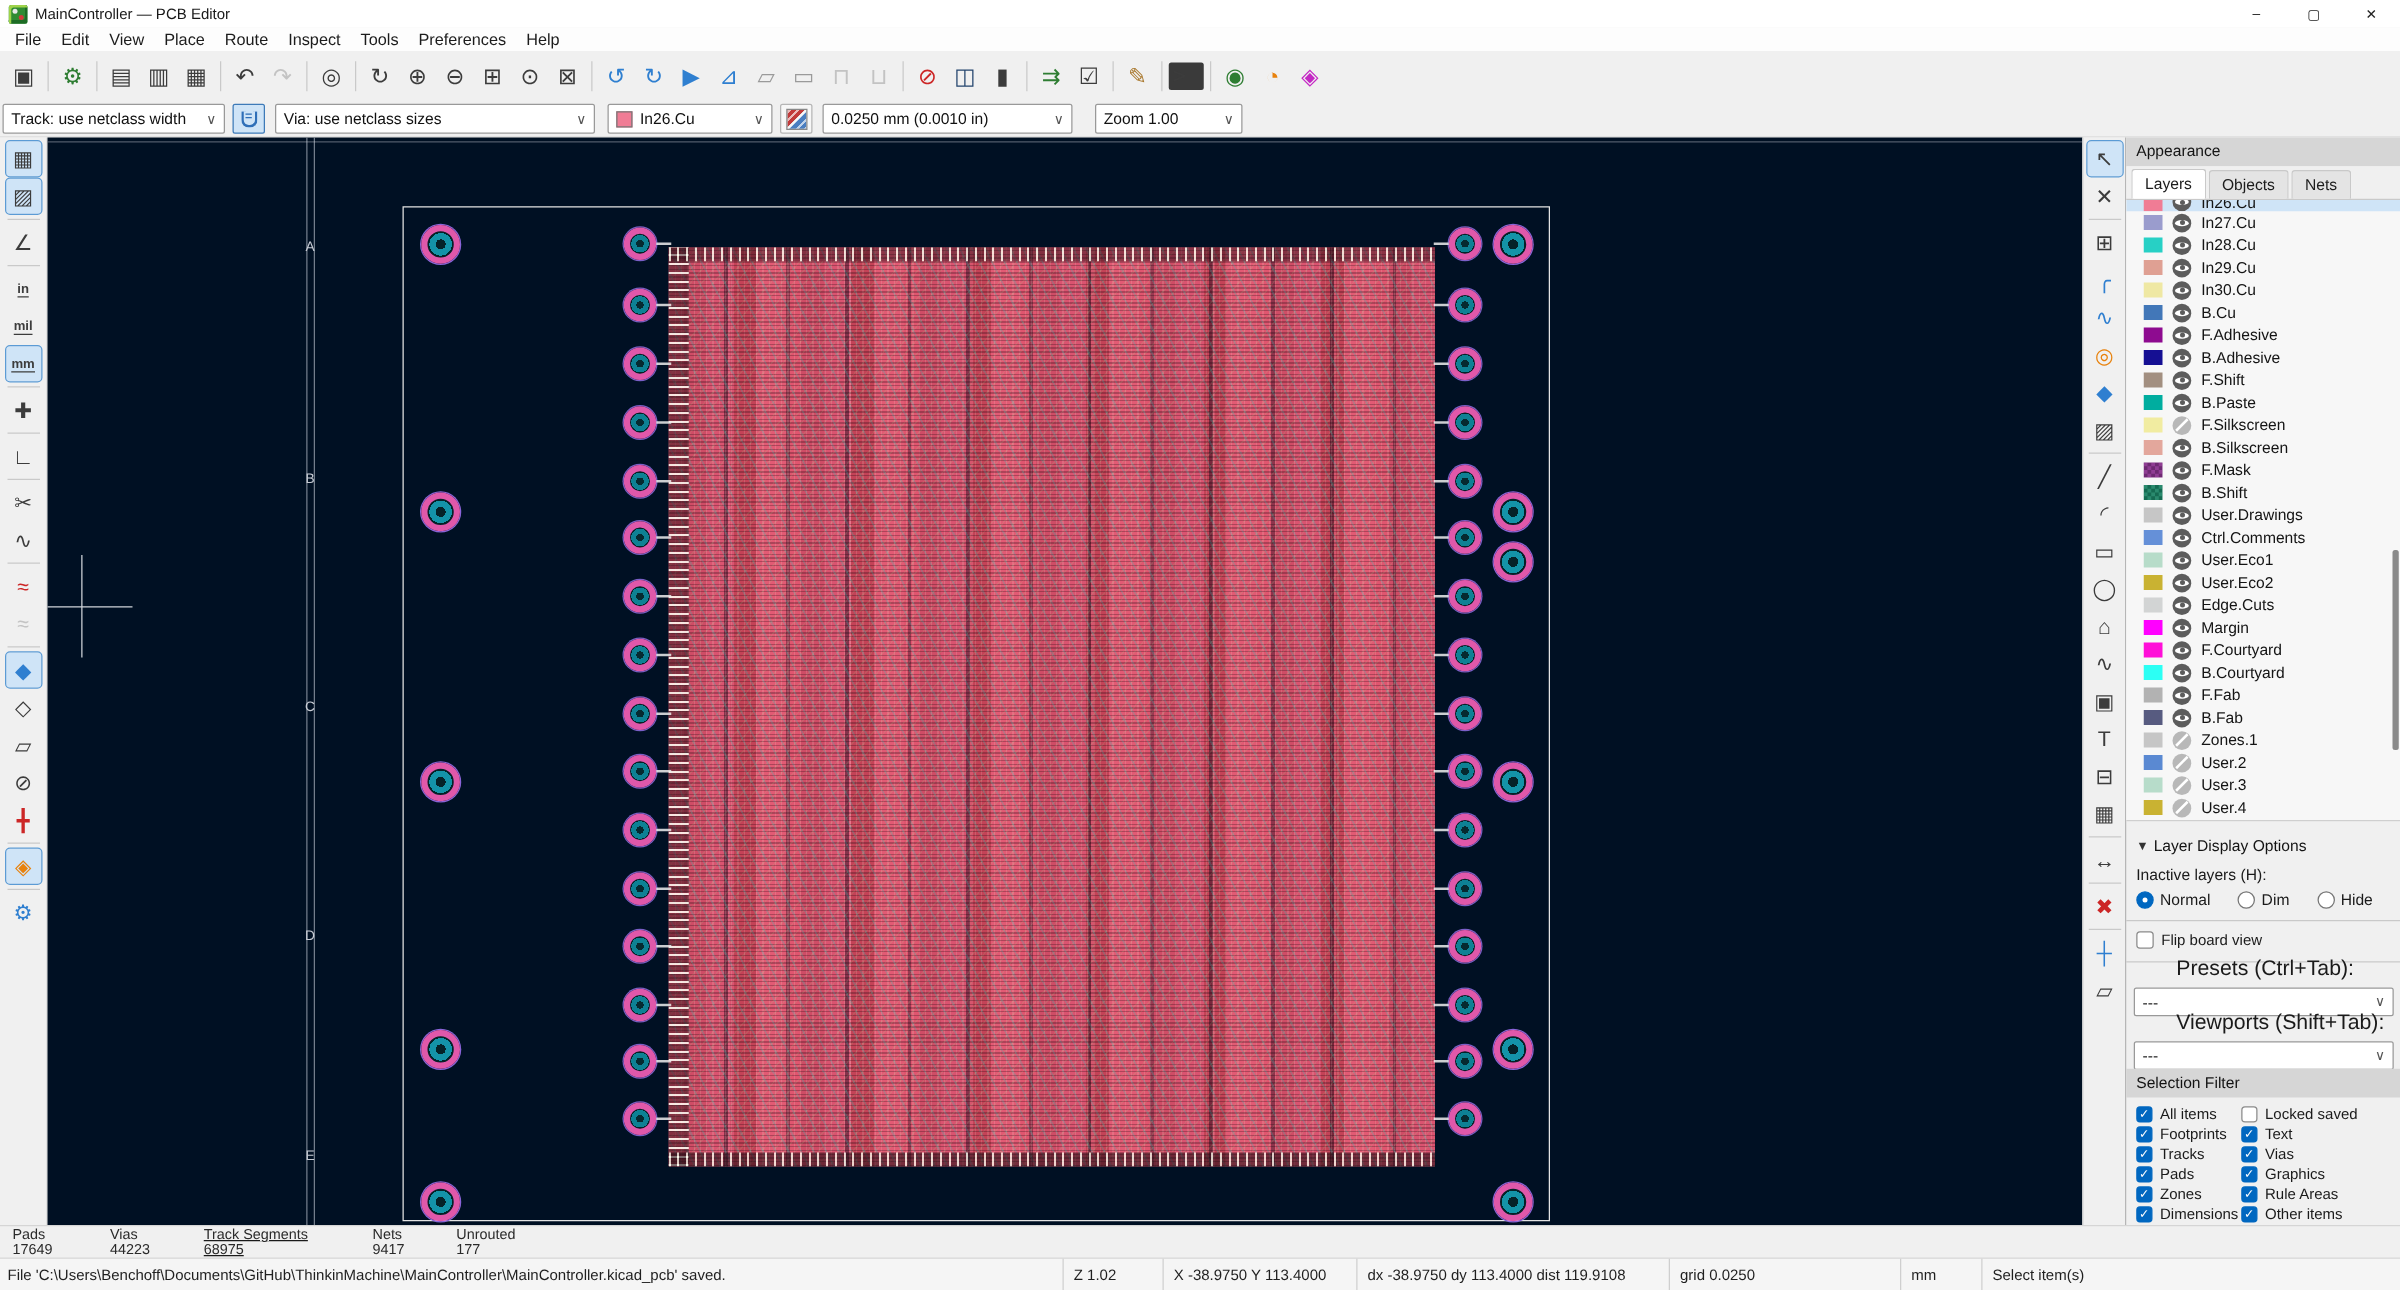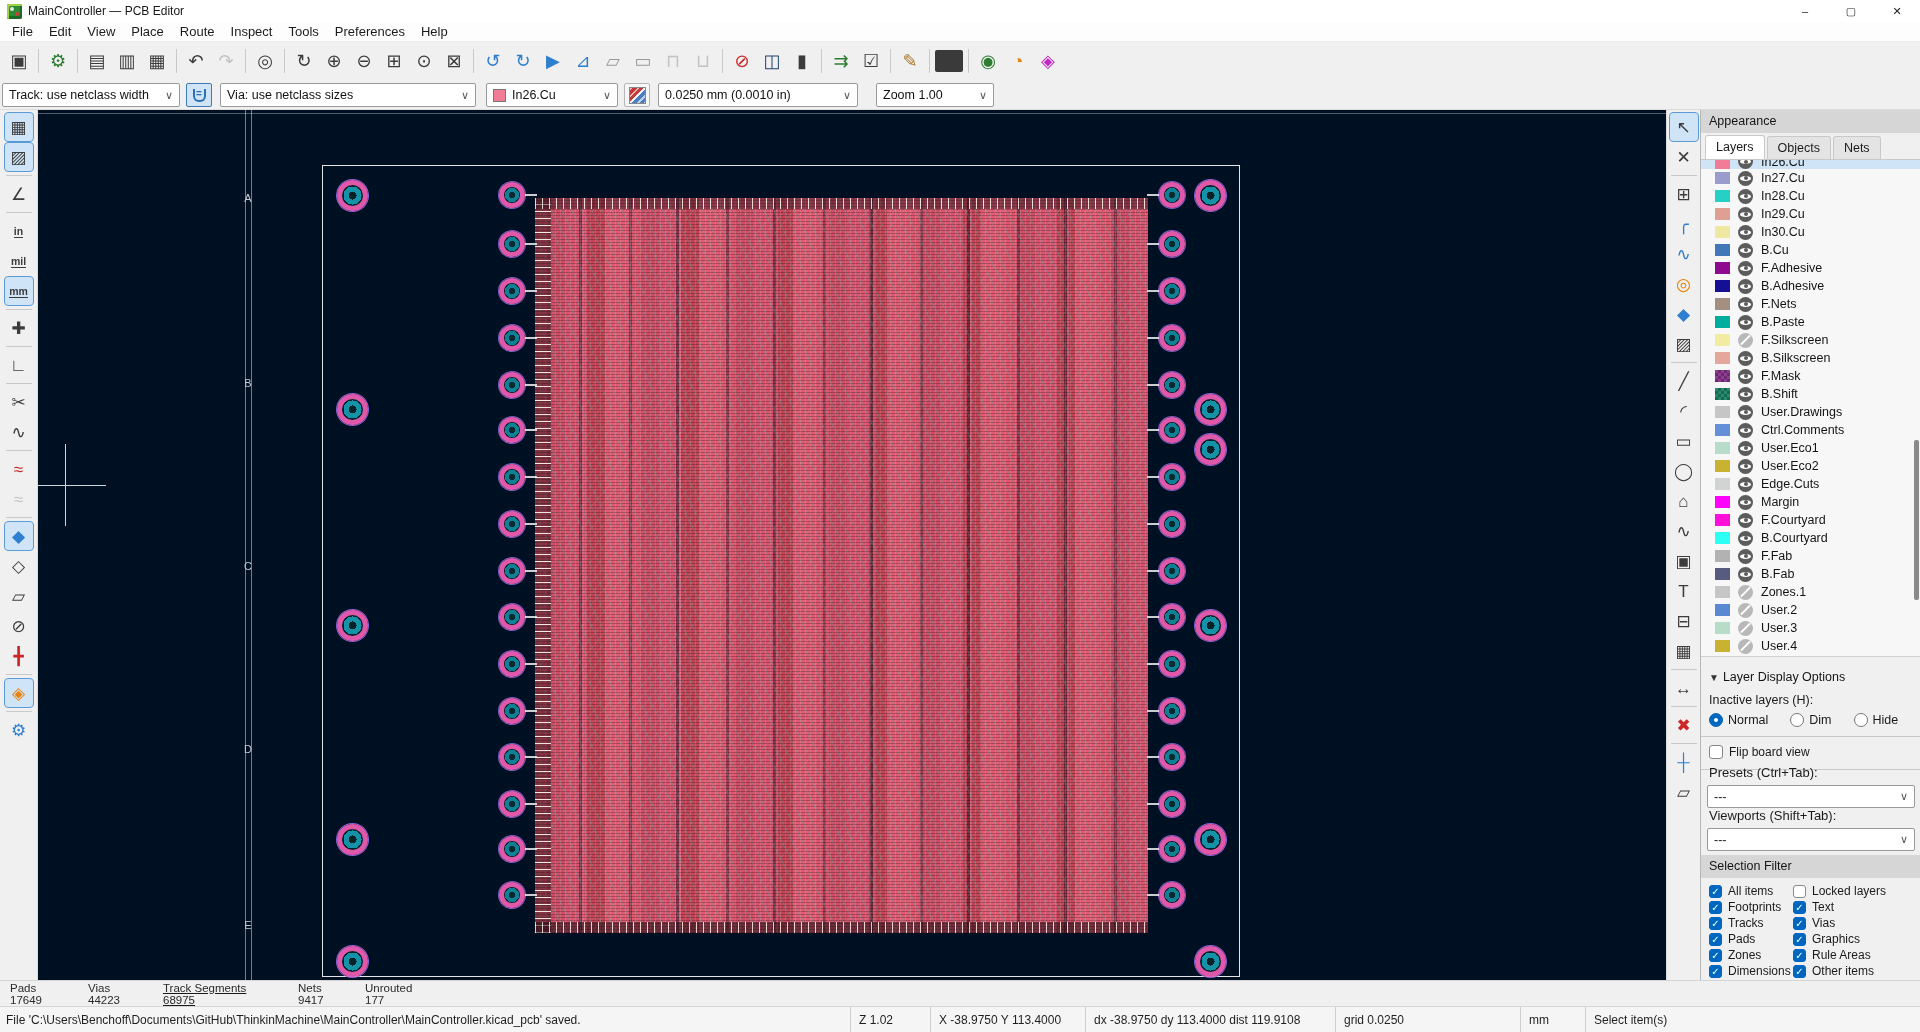--- a/index.html
+++ b/index.html
@@ -106,21 +106,21 @@
   .ldo-title .tri { font-size:10px; margin-right:4px; color:#333; }
   .ldo-label { font-size:12.5px; padding-left:8px; margin-top:9px; }
   .radios { display:flex; align-items:center; margin-top:6px; padding-left:8px; border-bottom:1px solid #c9c9c9; padding-bottom:9px; }
   .radio { width:14px; height:14px; border-radius:50%; border:1px solid #767676; background:#fff; margin-right:5px; flex:none; position:relative; }
   .radio.sel { background:#0067c0; border-color:#0067c0; }
   .radio.sel::after { content:''; position:absolute; left:4px; top:4px; width:4px; height:4px; border-radius:50%; background:#fff; }
   .rlabel { margin-right:22px; font-size:12.5px; }
   .flip { display:flex; align-items:center; padding-left:8px; margin-top:8px; padding-bottom:10px; border-bottom:1px solid #c9c9c9; }
   .cb { width:14px; height:14px; border-radius:3px; border:1px solid #8a8a8a; background:#fff; margin-right:6px; flex:none; text-align:center; line-height:13px; font-size:11px; color:#fff; }
   .cb.on { background:#0067c0; border-color:#0067c0; }
-  .sect-label { font-size:13px; padding-left:8px; }
+  .sect-label { font-size:17px; padding-left:8px;margin-left:32px; }
   .pdd { position:relative; margin:5px 6px 0 6px; height:23px; background:#fff; border:1px solid #999; border-radius:2px; display:flex; align-items:center; padding:0 6px; font-size:12.5px; }
   .pdd .chev { margin-left:auto; color:#555; font-size:11px; }
   .presets { position:absolute; left:0; top:655px; width:220px; }
   .viewports { position:absolute; left:0; top:698px; width:220px; }
   .selfilter-head { top:745px; }
   .filter-grid { position:absolute; left:0; top:773px; width:220px; }
   .frow { display:flex; height:16px; align-items:center; }
   .fcell { display:flex; align-items:center; }
   .fcell .cb { width:13px; height:13px; line-height:12px; font-size:10px; }
   .fcell.col1 { width:92px; padding-left:8px; }
@@ -586,21 +586,21 @@
             <span class="lname">F.Adhesive</span>
           </div>
           <div class="lrow">
             <span class="lswatch" style="background: rgb(21, 15, 147);"></span>
             <span class="eye"></span>
             <span class="lname">B.Adhesive</span>
           </div>
           <div class="lrow">
             <span class="lswatch" style="background: rgb(162, 143, 128);"></span>
             <span class="eye"></span>
-            <span class="lname">F.Nets</span>
+            <span class="lname">F.Shift</span>
           </div>
           <div class="lrow">
             <span class="lswatch" style="background: rgb(0, 173, 159);"></span>
             <span class="eye"></span>
             <span class="lname">B.Paste</span>
           </div>
           <div class="lrow">
             <span class="lswatch" style="background: rgb(241, 236, 161);"></span>
             <span class="eye off"></span>
             <span class="lname">F.Silkscreen</span>
@@ -730,21 +730,21 @@
 
       <div class="phead selfilter-head">Selection Filter</div>
       <div class="filter-grid" id="filter-grid">
           <div class="frow">
             <span class="fcell col1">
               <span class="cb on">✓</span>
               <span class="flabel">All items</span>
             </span>
             <span class="fcell col2">
               <span class="cb"></span>
-              <span class="flabel">Locked layers</span>
+              <span class="flabel">Locked saved</span>
             </span>
           </div>
           <div class="frow">
             <span class="fcell col1">
               <span class="cb on">✓</span>
               <span class="flabel">Footprints</span>
             </span>
             <span class="fcell col2">
               <span class="cb on">✓</span>
               <span class="flabel">Text</span>

